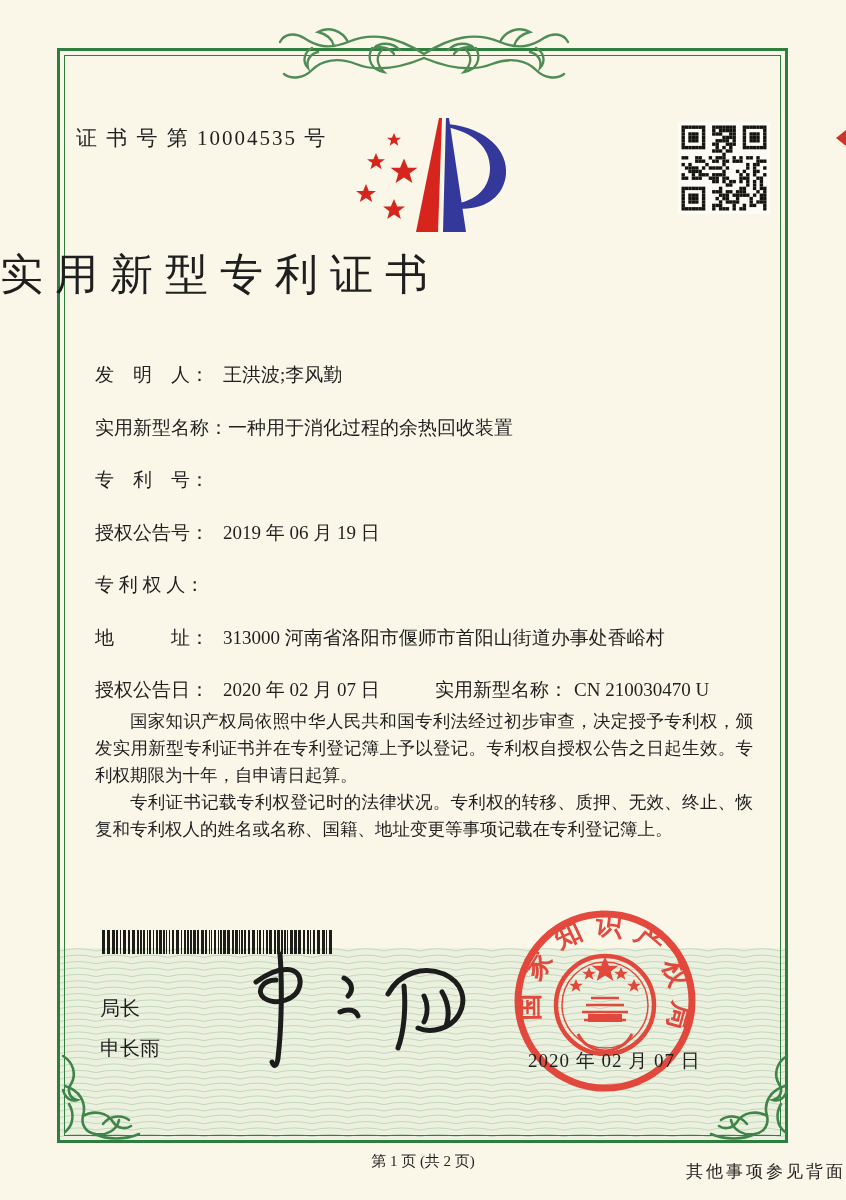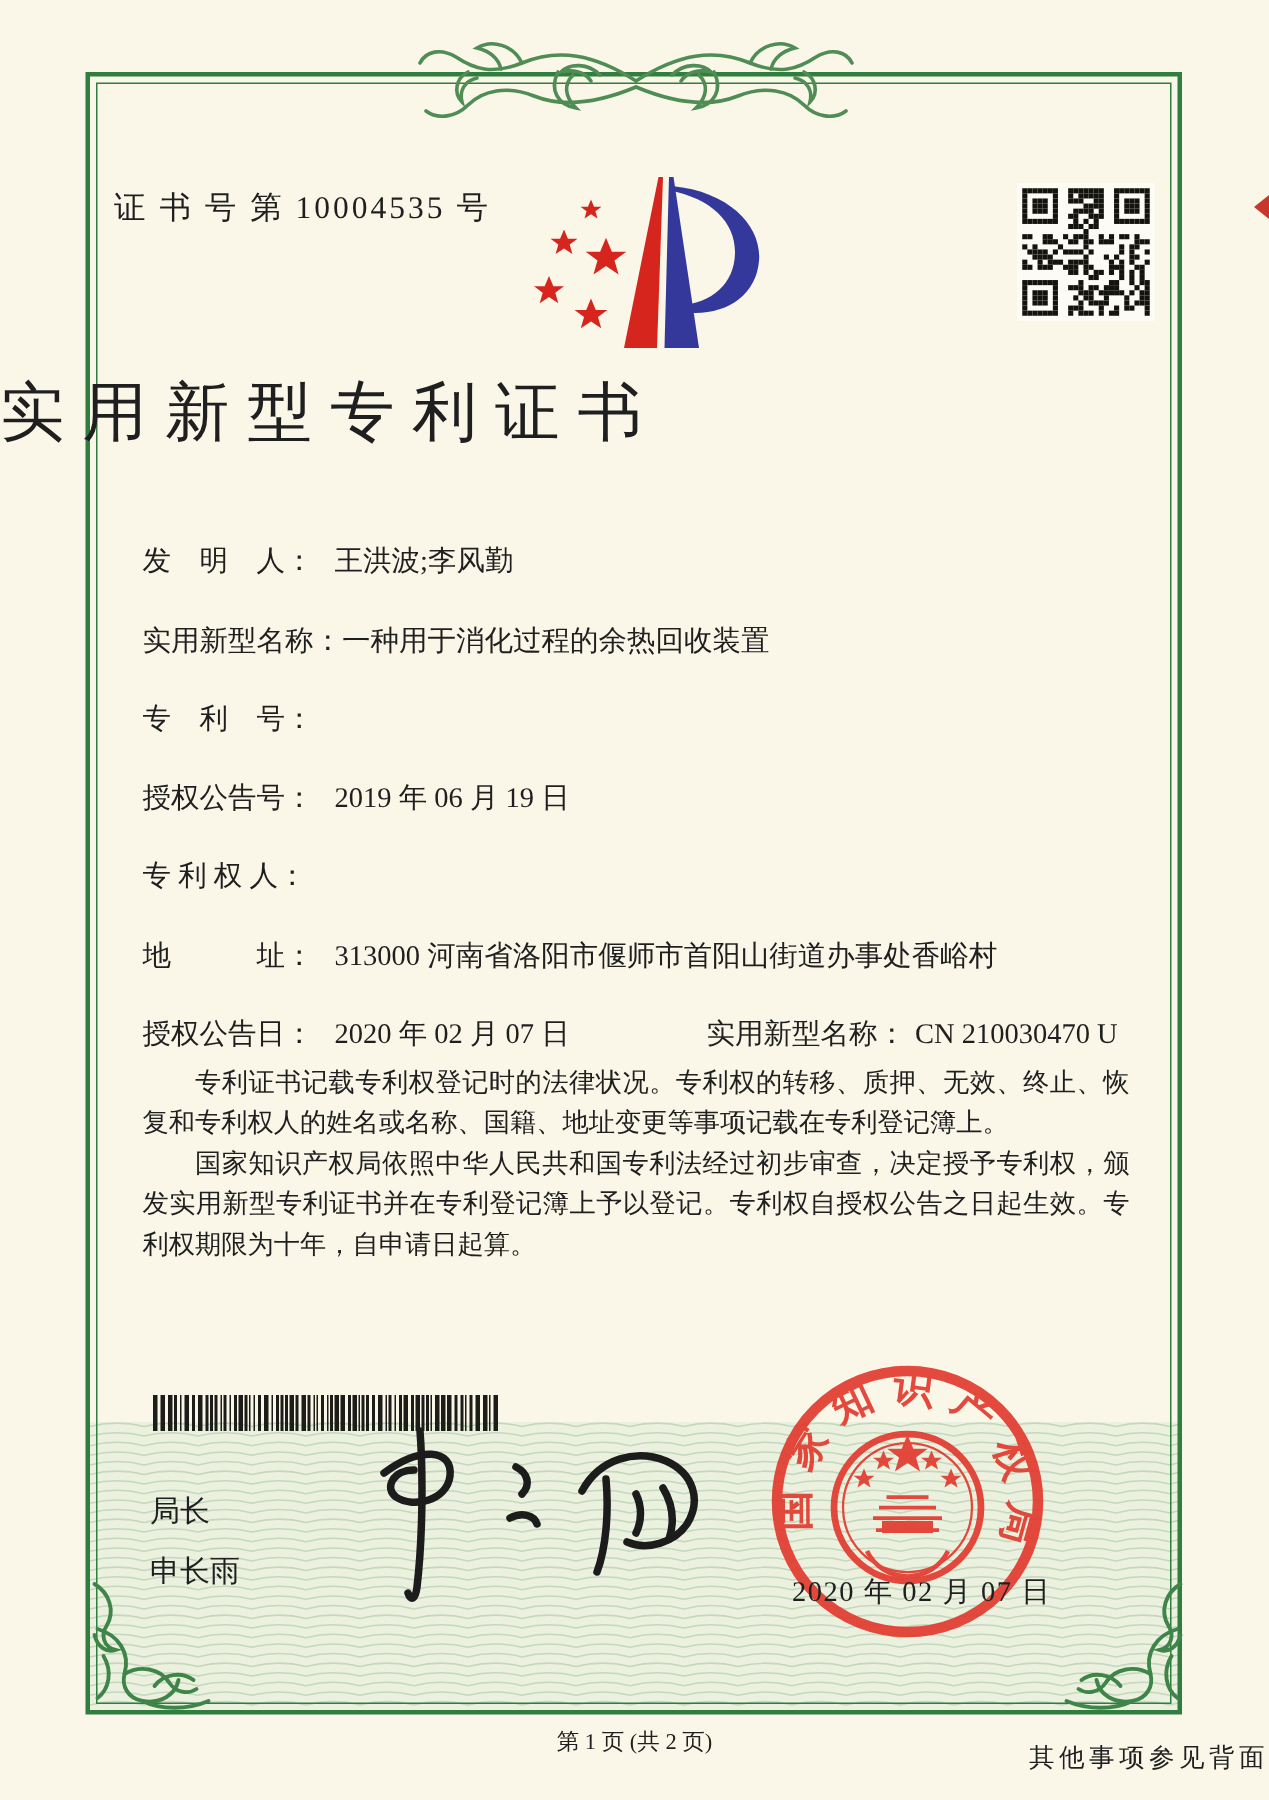--- a/index.html
+++ b/index.html
@@ -26,21 +26,21 @@
   .logo{position:absolute;left:342px;top:110px;}
   .qr{position:absolute;left:678px;top:122px;}
   .title{
     position:absolute;left:0;top:246px;width:100%;text-align:left;
     font-size:43px;font-weight:normal;letter-spacing:12px;
   }
   .fields{position:absolute;left:95px;top:360px;width:660px;}
   .frow{display:flex;margin-bottom:22.5px;font-size:19px;line-height:30px;}
   .flabel{flex:0 0 128px;white-space:pre;}
   .fvalue{flex:1;}
-  .grant-row{display:flex;font-size:19px;line-height:30px;gap:36px;}
+  .grant-row{display:flex;font-size:19px;line-height:30px;}
   .grant-left{flex:0 0 340px;display:flex;}
   .grant-right{flex:1;display:flex;}
   .paras{position:absolute;left:95px;top:708px;width:658px;font-size:17.5px;line-height:27px;text-align:justify;}
   .paras p{margin:0;text-indent:2em;}
   .barcode{position:absolute;left:100px;top:928px;}
   .director{position:absolute;left:100px;top:988px;font-size:20px;line-height:40px;z-index:3;}
   .signature{position:absolute;left:228px;top:940px;z-index:3;}
   .seal{position:absolute;left:512px;top:908px;z-index:2;opacity:.93;}
   .seal-date{position:absolute;left:528px;top:1048px;font-size:19px;letter-spacing:1px;z-index:4;}
   .page-info{position:absolute;left:0;top:1112px;width:100%;text-align:center;font-size:15px;z-index:3;margin-top:40px;}
@@ -485,22 +485,22 @@
       <span>2020 年 02 月 07 日</span>
     </span>
     <span class="grant-right">
       <span style="margin-right:6px;">实用新型名称：</span>
       <span>CN 210030470 U</span>
     </span>
   </div>
 </div>
 
 <div class="paras">
+  <p>国家知识产权局依照中华人民共和国专利法经过初步审查，决定授予专利权，颁发实用新型专利证书并在专利登记簿上予以登记。专利权自授权公告之日起生效。专利权期限为十年，自申请日起算。</p>
   <p>专利证书记载专利权登记时的法律状况。专利权的转移、质押、无效、终止、恢复和专利权人的姓名或名称、国籍、地址变更等事项记载在专利登记簿上。</p>
-  <p>国家知识产权局依照中华人民共和国专利法经过初步审查，决定授予专利权，颁发实用新型专利证书并在专利登记簿上予以登记。专利权自授权公告之日起生效。专利权期限为十年，自申请日起算。</p>
 </div>
 
 <svg class="barcode" width="234" height="28" viewBox="0 0 234 28">
   <g id="bars" fill="#1c1c18">
       <rect x="2" y="2" width="3" height="24"></rect>
       <rect x="7" y="2" width="3" height="24"></rect>
       <rect x="12" y="2" width="3" height="24"></rect>
       <rect x="16" y="2" width="2" height="24"></rect>
       <rect x="20" y="2" width="1" height="24"></rect>
       <rect x="23" y="2" width="3" height="24"></rect>

